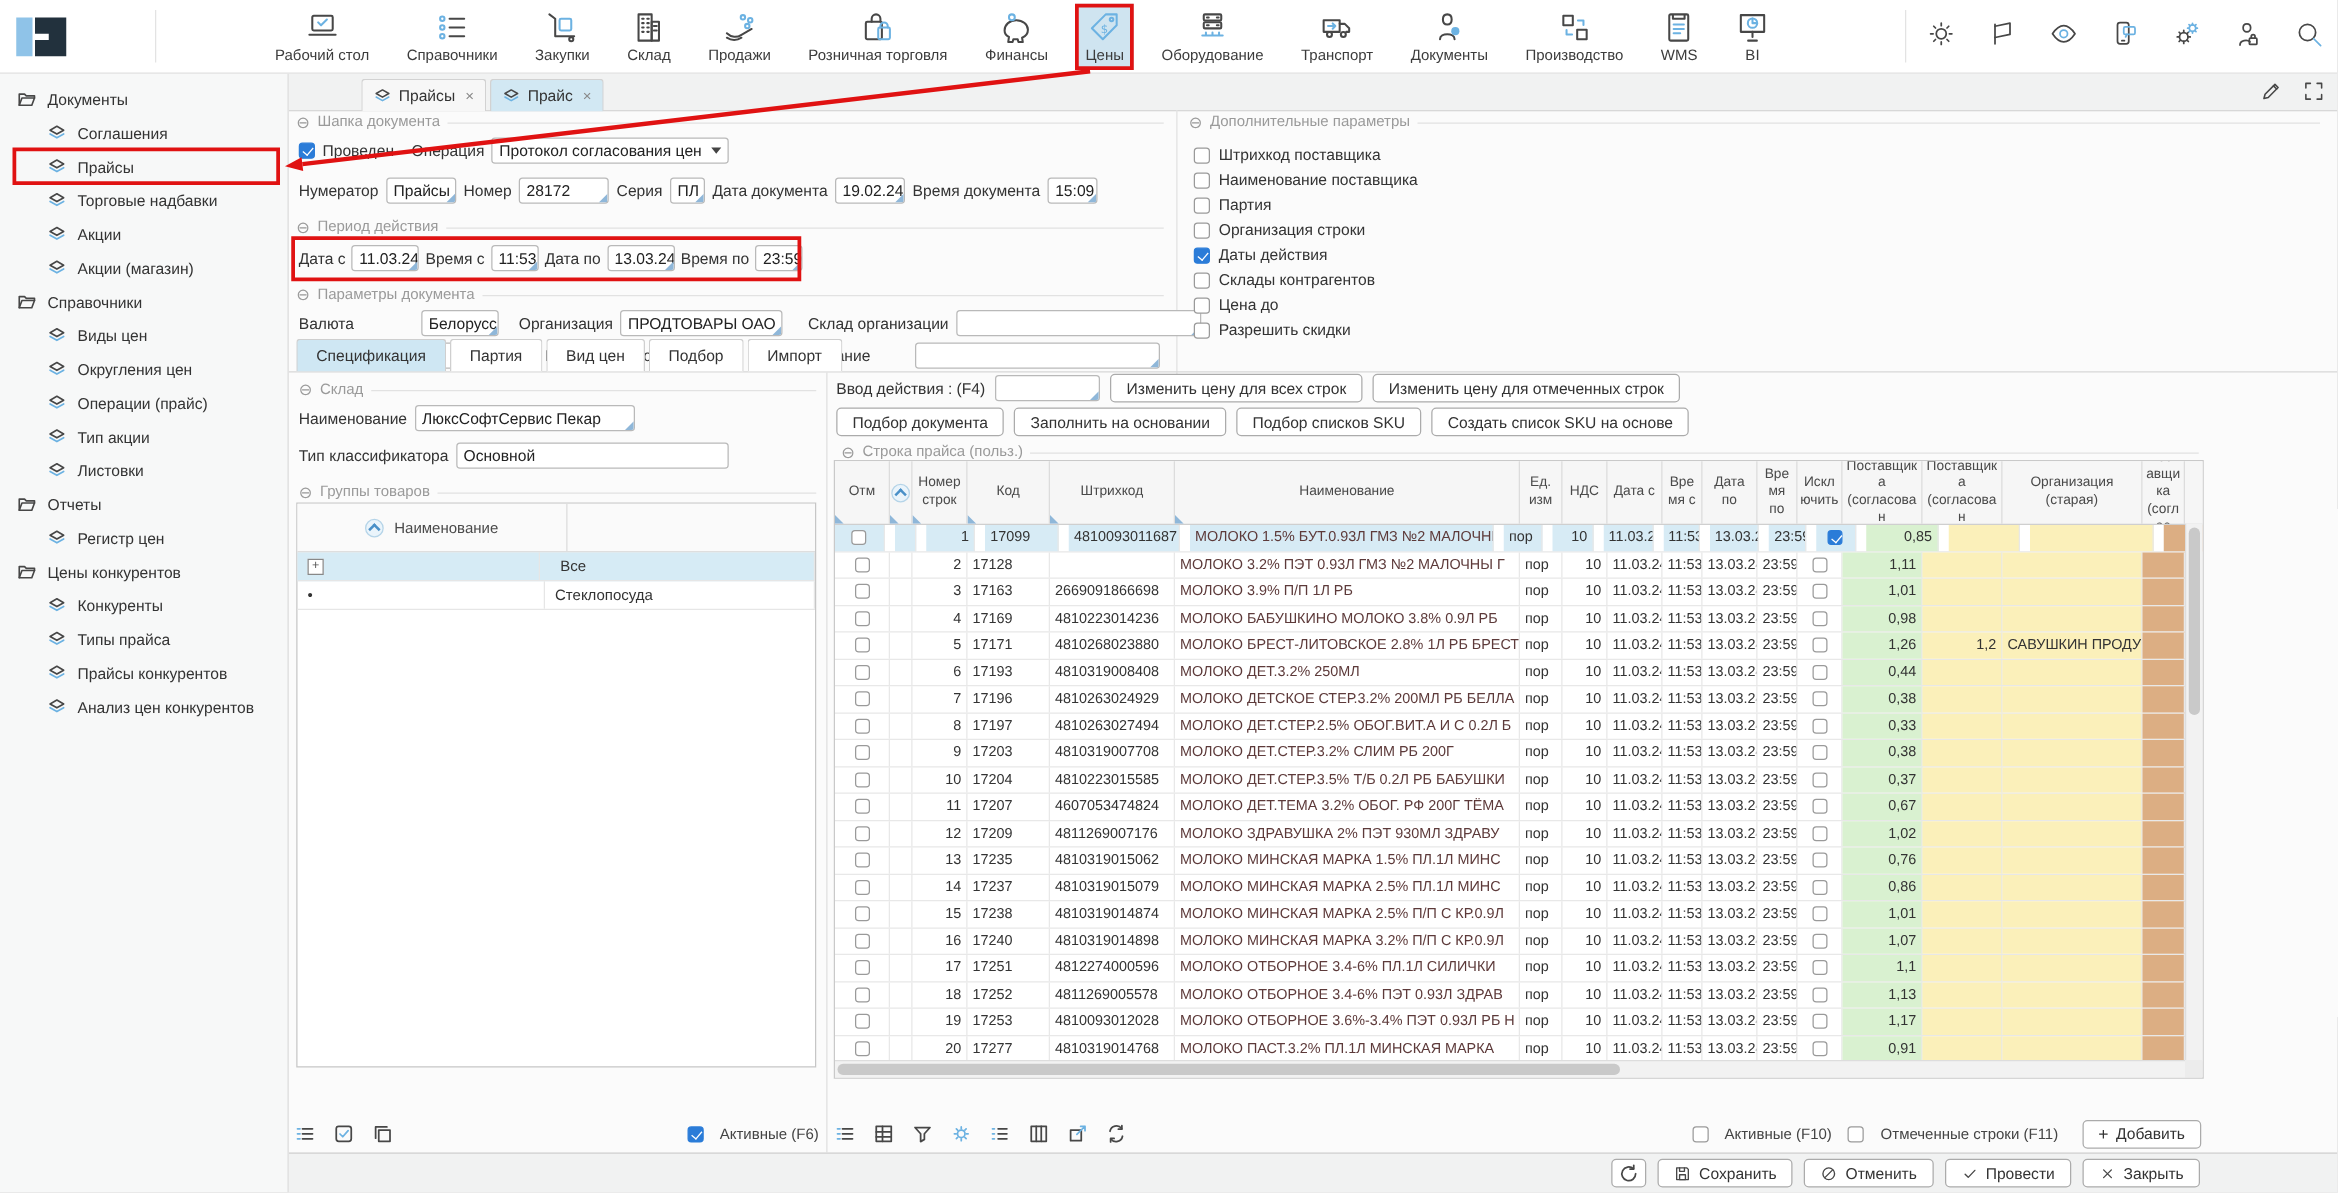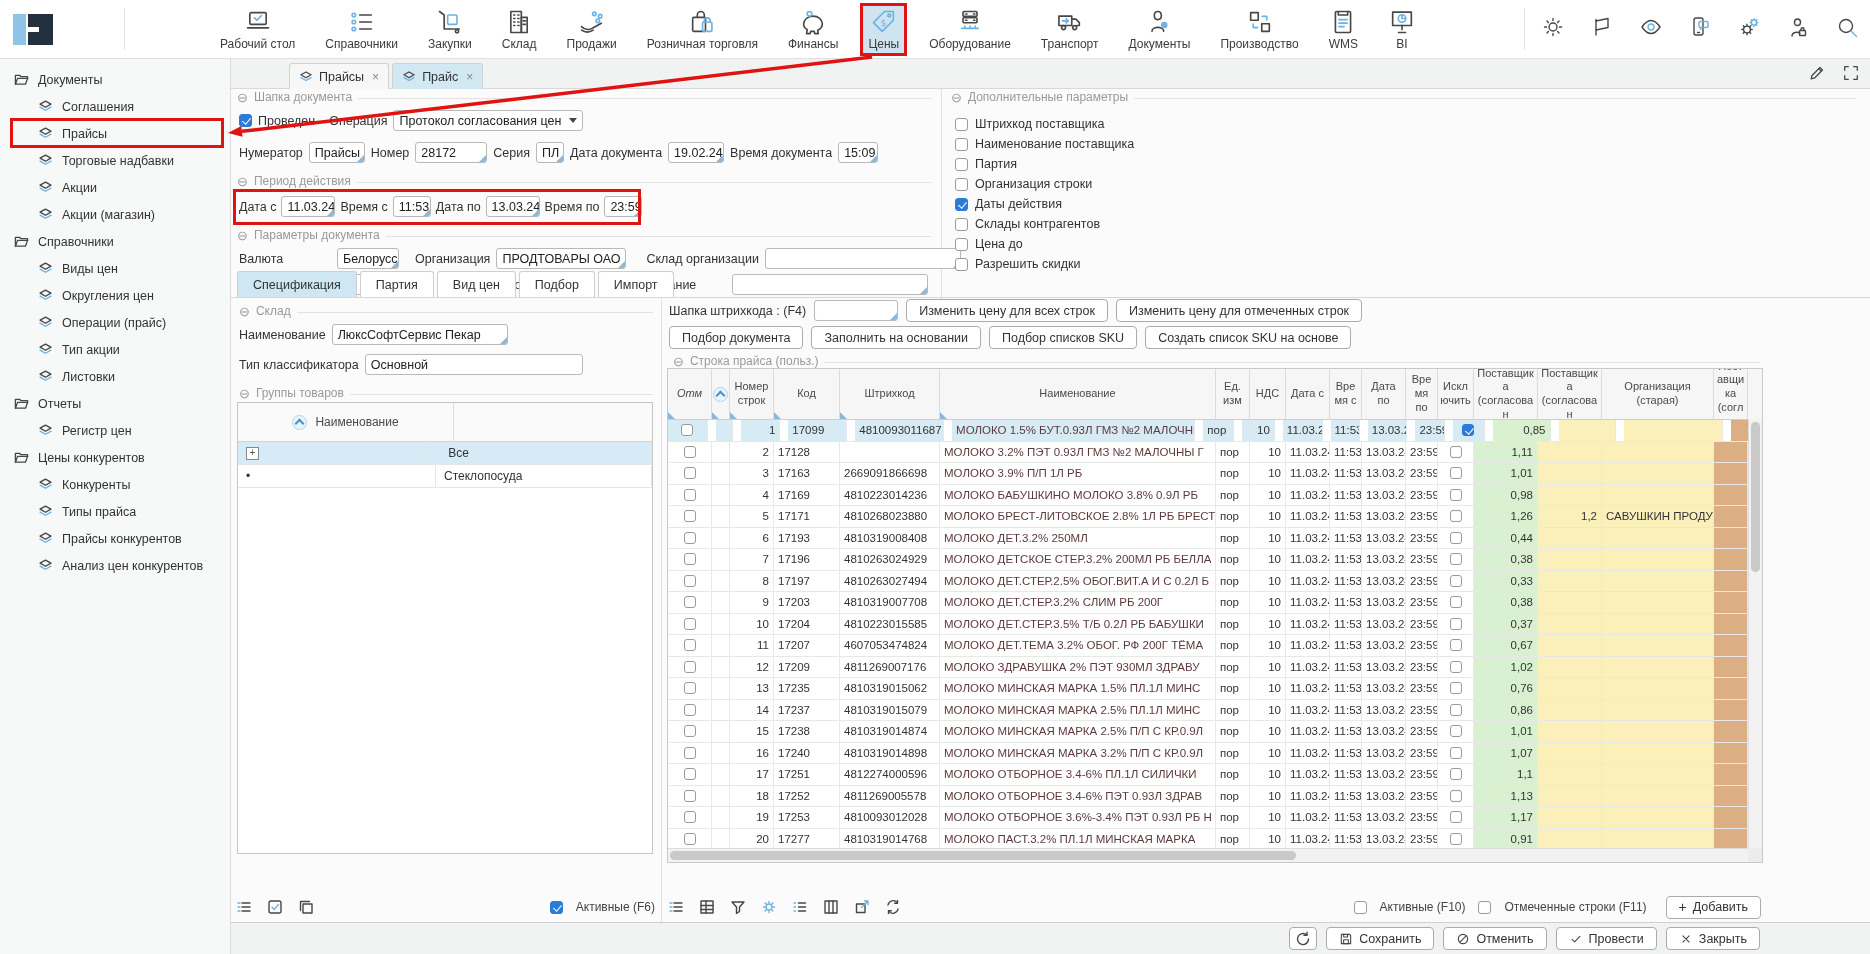--- a/index.html
+++ b/index.html
@@ -636,40 +636,40 @@
                 <path d="M3.5 12.5v-9h9"></path>
               </svg></span>
           <span class="spacer"></span>
           <span class="chk on"></span>
           <span class="footlab">Активные (F6)</span>
         </div>
       </div>
 
       <div class="gridpanel">
         <div class="lrow" style="left:4px;top:1px;gap:8px;">
-          <span class="lbl">Шапка штрихкода : (F4)</span>
+          <span class="lbl">Ввод действия : (F4)</span>
           <div class="inp fold" style="width:84px;"></div>
           <button class="btn">Изменить цену для всех строк</button>
           <button class="btn">Изменить цену для отмеченных строк</button>
         </div>
         <div class="lrow" style="left:4px;top:28px;gap:8px;">
           <button class="btn">Подбор документа</button>
           <button class="btn">Заполнить на основании</button>
           <button class="btn">Подбор списков SKU</button>
           <button class="btn">Создать список SKU на основе</button>
         </div>
         <div class="grp" style="left:8px;top:56px;right:4px;">
             <span class="gg">⊖</span>
             <span>Строка прайса (польз.)</span>
             <i class="gl"></i>
           </div>
 
         <div class="grid">
           <div class="ghead" id="ghead">
-              <div class="gh f" style="width: 44px; font-style: italic;">Отм</div>
+              <div class="gh f" style="width: 44px;">Отм</div>
               <div class="gh f" style="width: 18px;">
                 <span class="sortc"></span>
               </div>
               <div class="gh f" style="width: 44px;">Номер строк</div>
               <div class="gh f" style="width: 66px;">Код</div>
               <div class="gh f" style="width: 100px;">Штрихкод</div>
               <div class="gh f" style="width: 276px;">Наименование</div>
               <div class="gh" style="width: 34px;">Ед. изм</div>
               <div class="gh" style="width: 36px;">НДС</div>
               <div class="gh" style="width: 44px;">Дата с</div>

